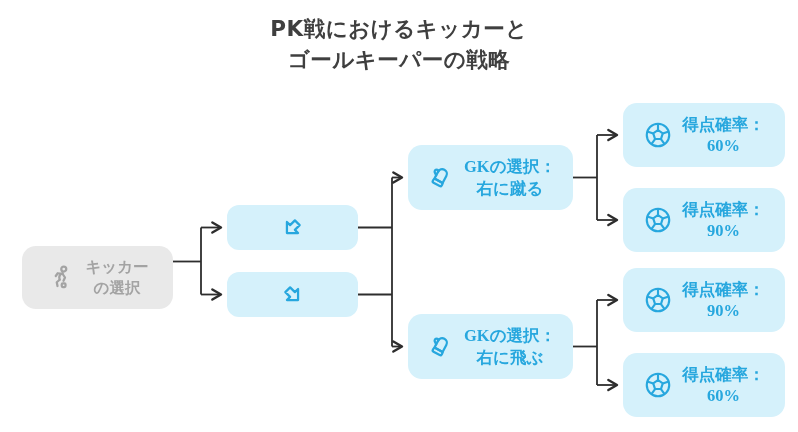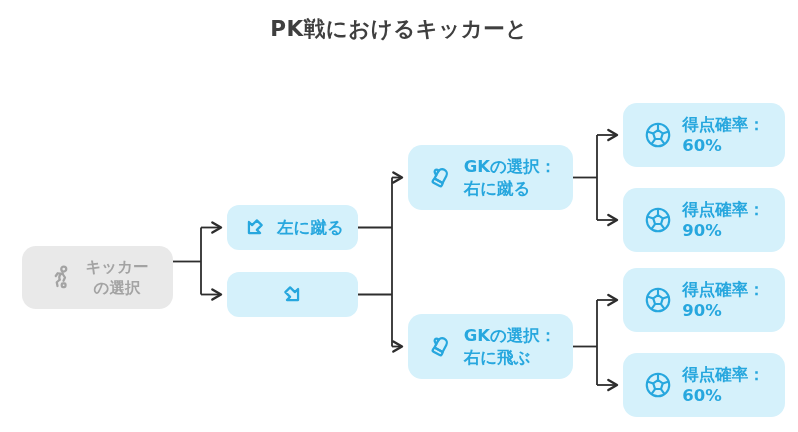--- a/index.html
+++ b/index.html
@@ -33,31 +33,32 @@
   }
   .node.blue{background:#d5f1fb;color:#27a7de;}
   .node.gray{background:#e9e9e9;color:#a3a3a3;margin-top:16px;}
   .node .txt{
     font-size:16.5px;
     line-height:1.3;
     font-weight:600;
     white-space:nowrap;
   }
   .node .txt.center{text-align:center;font-size:15.5px;}
-  .node .txt.left{text-align:left;}
+  .node .txt.left{text-align:center;font-family:Liberation Serif, serif;}
   .icon{display:flex;align-items:center;justify-content:center;flex:0 0 auto;}
   .icon svg{display:block;}
 </style>
 </head>
 <body>
 
 <div class="canvas">
 
   <div class="title">
     <div>PK戦におけるキッカーと</div>
+    <div>ゴールキーパーの戦略</div>
   </div>
 
   <svg class="connectors" width="798" height="432" viewBox="0 0 798 432">
     <defs>
       <marker id="arrow" viewBox="0 0 10 10" refX="8" refY="5" markerWidth="8" markerHeight="8" orient="auto-start-reverse">
         <path d="M2 1.5 L8 5 L2 8.5" fill="none" stroke="#2d2d2d" stroke-width="1.7" stroke-linecap="round" stroke-linejoin="round"></path>
       </marker>
     </defs>
     <g stroke="#2d2d2d" stroke-width="1.8" fill="none">
 
@@ -100,21 +101,20 @@
       <span>の選択</span>
     </span>
   </div>
 
   <div class="node blue" style="left:227px;top:205px;width:131px;height:45px;border-radius:12px">
     <span class="icon">
       <svg width="27" height="27" viewBox="0 0 24 24" fill="none" stroke="currentColor" stroke-width="2" stroke-linecap="round" stroke-linejoin="round">
         <path d="M18 15h-6v4l-7-7 7-7v4h6v6z" transform="rotate(-45 12 12)"></path>
       </svg>
     </span>
-    <span class="txt">左に蹴る</span>
   </div>
 
   <div class="node blue" style="left:227px;top:272px;width:131px;height:45px;border-radius:12px">
     <span class="icon">
       <svg width="27" height="27" viewBox="0 0 24 24" fill="none" stroke="currentColor" stroke-width="2" stroke-linecap="round" stroke-linejoin="round">
         <path d="M6 9h6V5l7 7-7 7v-4H6V9z" transform="rotate(45 12 12)"></path>
       </svg>
     </span>
   </div>
 

